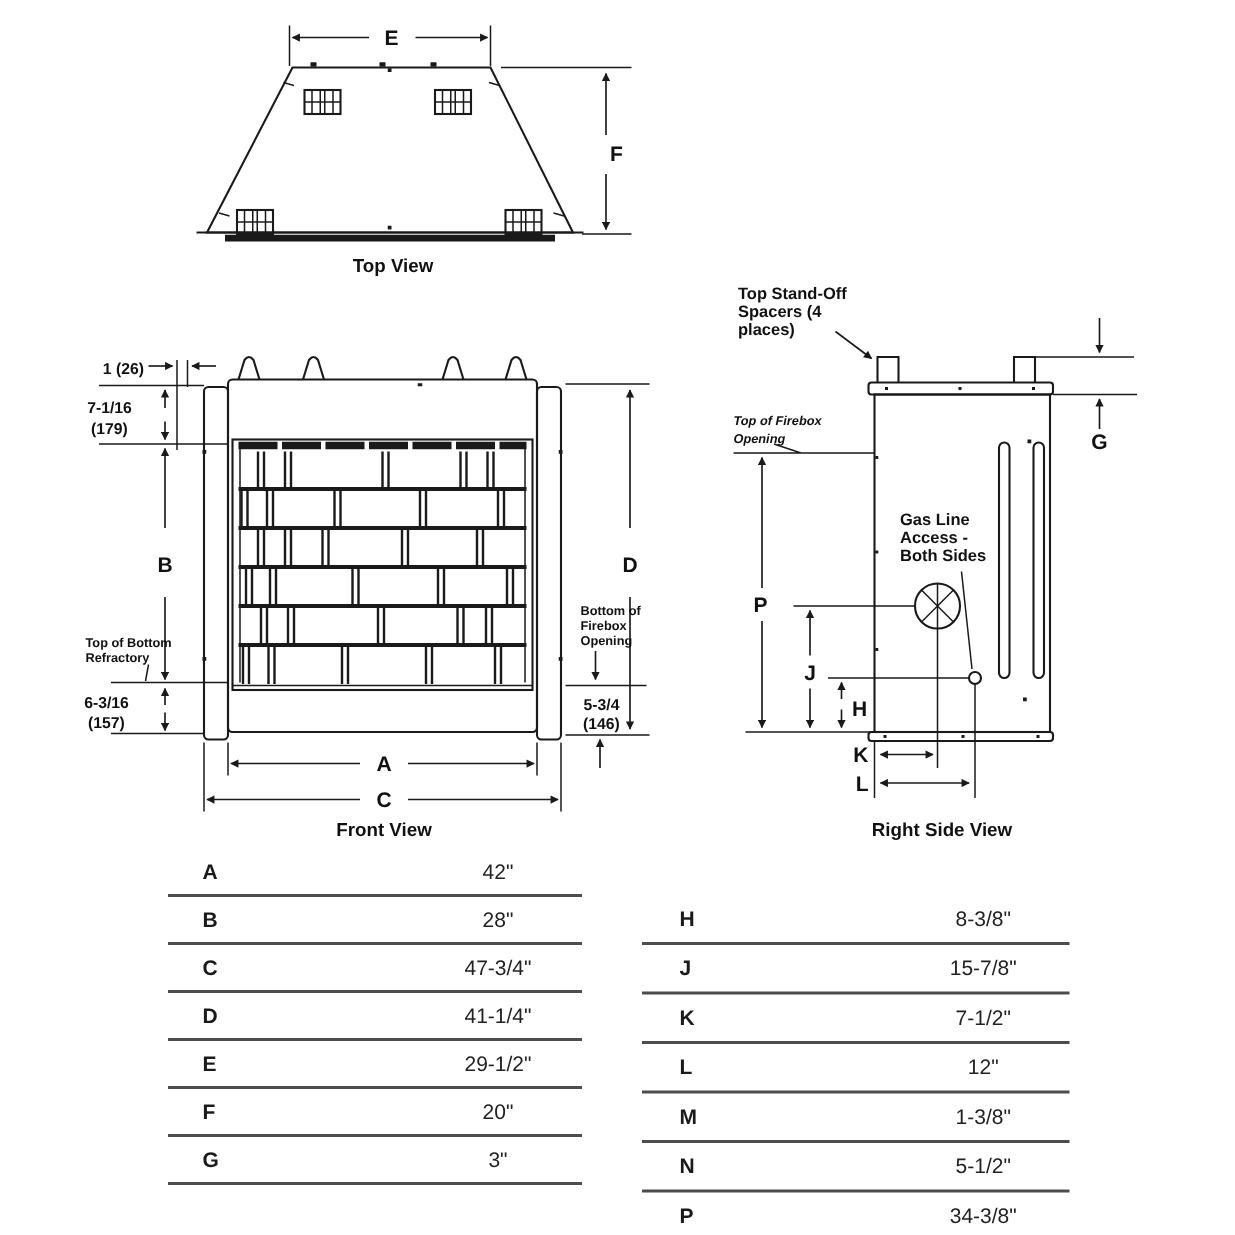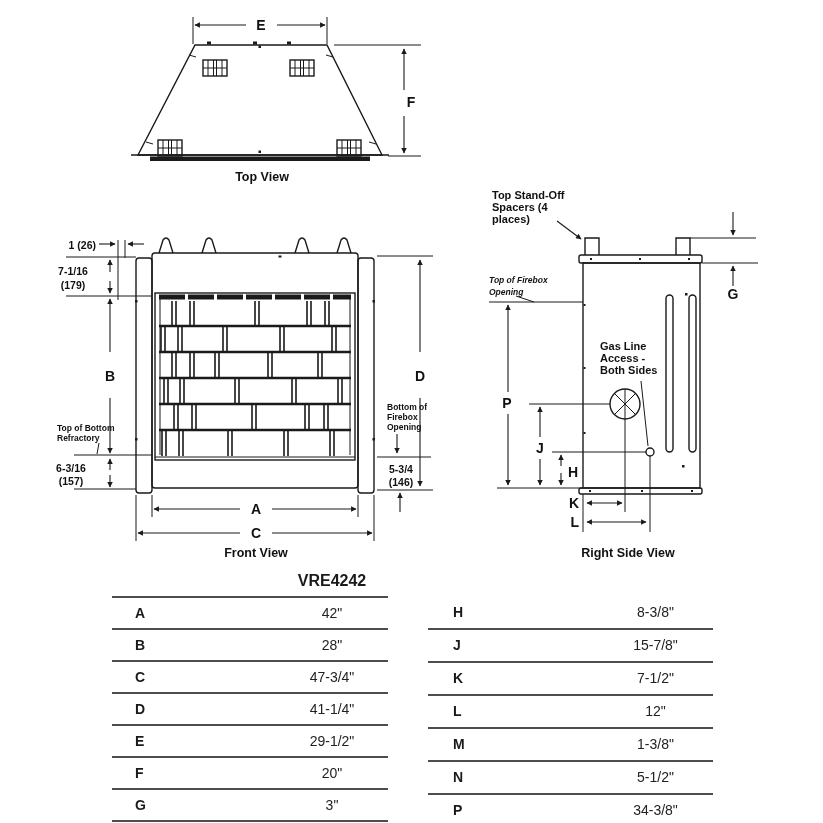--- a/index.html
+++ b/index.html
@@ -181,23 +181,20 @@
     <path class="refline" d="M583 494V532"></path>
     <line class="dimline" x1="587" y1="503" x2="622" y2="503" marker-start="url(#arr)" marker-end="url(#arr)"></line>
     <text class="dimlbl" x="579" y="508" text-anchor="end">K</text>
     <line class="dimline" x1="587" y1="522" x2="646" y2="522" marker-start="url(#arr)" marker-end="url(#arr)"></line>
     <text class="dimlbl" x="579" y="527" text-anchor="end">L</text>
     <text class="cap" x="628" y="557" text-anchor="middle">Right Side View</text>
   </g>
 </svg>
 
 <div class="tbl tbl-left">
-  <div class="tbl-head">
-        <span>VRE4242</span>
-      </div>
   <div class="trow">
         <span class="key">A</span>
         <span class="val">42"</span>
       </div>
   <div class="trow">
         <span class="key">B</span>
         <span class="val">28"</span>
       </div>
   <div class="trow">
         <span class="key">C</span>

